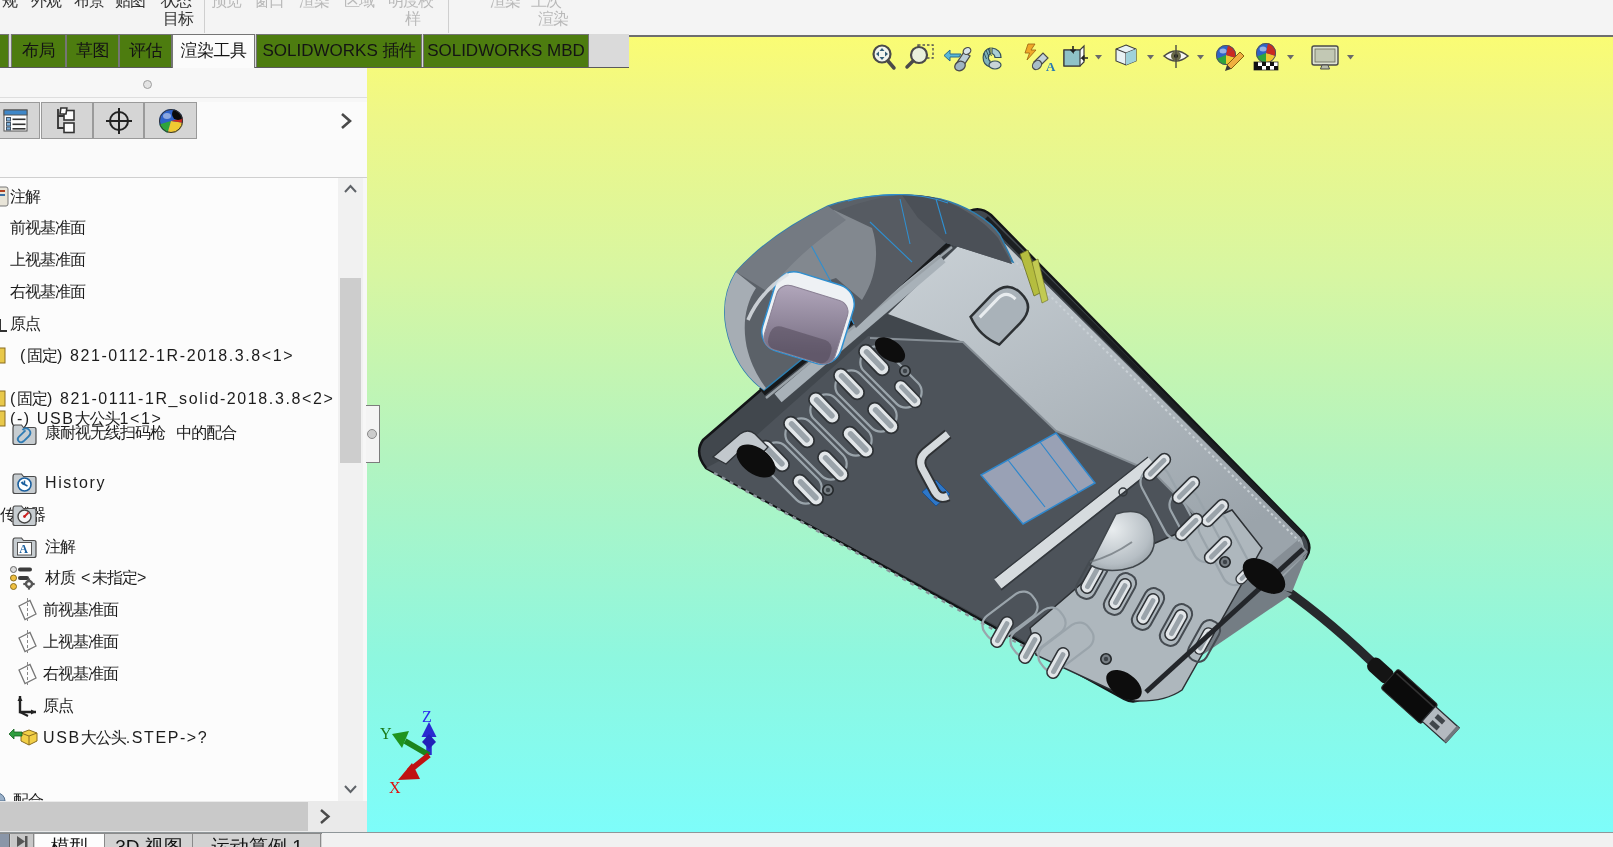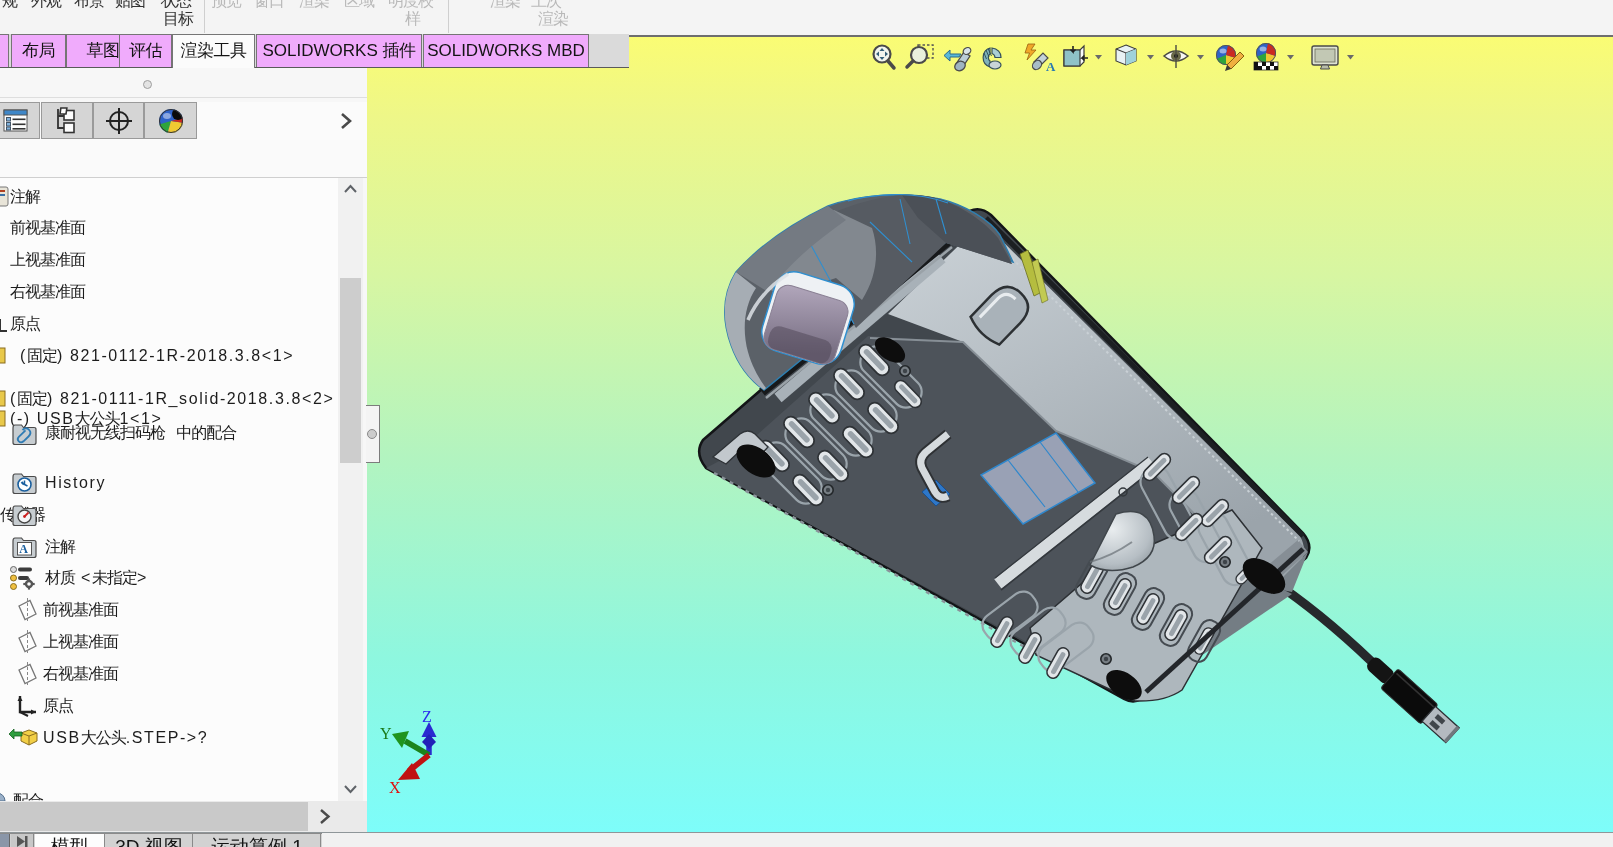--- a/index.html
+++ b/index.html
@@ -17,21 +17,21 @@
 
 
 #ribbon { left:0; top:0; width:1613px; height:35px; background:#f4f4f4; color:#333; font-size:16px; }
 #ribbon .lbl { position:absolute; top:-9px; white-space:nowrap; }
 #ribbon .lbl2 { position:absolute; top:9px; white-space:nowrap; }
 #ribbon .dis { color:#b9b9b9; }
 #ribbon .vsep { position:absolute; top:0; width:1px; height:33px; background:#cfcfcf; }
 
 
 #tabbar { left:0; top:34px; width:629px; height:34px; background:#dadada; font-size:17px; }
-.tab { position:absolute; top:0; height:33px; background:#f0abfc; border:1px solid #757575; border-bottom:none;
+.tab { position:absolute; top:0; height:33px; background:#4d7c0f; border:1px solid #757575; border-bottom:none;
   color:#141414; text-align:center; line-height:31px; white-space:nowrap; }
 .tab.active { background:#fbfbfb; height:34px; z-index:3; }
 
 
 
 #panel { left:0; top:68px; width:367px; height:765px; background:#f7f7f7; z-index:2; }
 #pstrip { position:absolute; left:0; top:0; width:367px; height:30px; background:#f7f7f7; border-bottom:1px solid #dedede; }
 #pcircle { position:absolute; left:143px; top:12px; width:9px; height:9px; border-radius:50%; background:#e3e3e3; border:1px solid #9e9e9e; }
 #fmtabs { position:absolute; left:0; top:34px; width:367px; height:38px; background:#fbfbfb; }
 .fmcell { position:absolute; top:0; height:37px; background:#d5d5d5; border:1px solid #9a9a9a; }
@@ -262,21 +262,21 @@
     <span class="lbl2 dis" style="left:405px;"><i class="c">样</i></span>
     <div class="vsep" style="left:448px;"></div>
     <span class="lbl dis" style="left:490px;"><i class="c">渲</i><i class="c">染</i></span>
     <span class="lbl dis" style="left:531px;"><i class="c">上</i><i class="c">次</i></span>
     <span class="lbl2 dis" style="left:538px;"><i class="c">渲</i><i class="c">染</i></span>
   </div>
 
   <div id="tabbar" class="abs">
     <div class="tab" style="left:-6px; width:15px;"></div>
     <div class="tab" style="left:11px; width:55px;"><i class="c">布</i><i class="c">局</i></div>
-    <div class="tab" style="left:66px; width:74px;"><i class="c">草</i><i class="c">图</i></div>
+    <div class="tab" style="left:66px; width:53px;"><i class="c">草</i><i class="c">图</i></div>
     <div class="tab" style="left:119px; width:53px;"><i class="c">评</i><i class="c">估</i></div>
     <div class="tab active" style="left:172px; width:83px;"><i class="c">渲</i><i class="c">染</i><i class="c">工</i><i class="c">具</i></div>
     <div class="tab" style="left:256px; width:166px;">SOLIDWORKS <i class="c">插</i><i class="c">件</i></div>
     <div class="tab" style="left:423px; width:166px;">SOLIDWORKS MBD</div>
   </div>
   <div class="abs" style="left:0;top:67px;width:173px;height:1px;background:#5a5a5a;"></div>
   <div class="abs" style="left:255px;top:67px;width:374px;height:1px;background:#5a5a5a;"></div>
 
   <div id="hud" class="abs">
   <svg width="520" height="34" viewBox="0 0 520 34">

